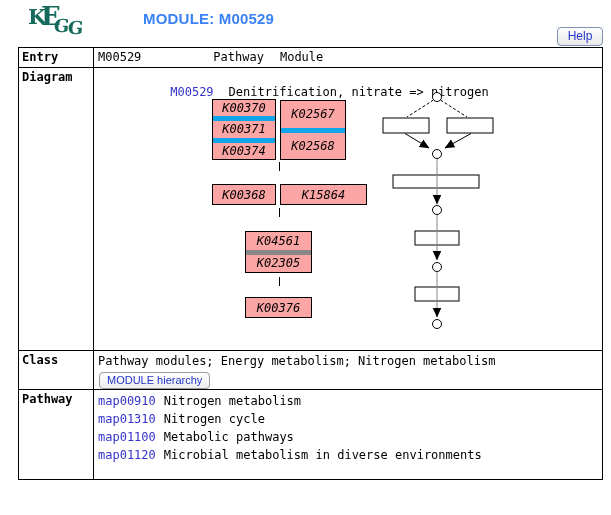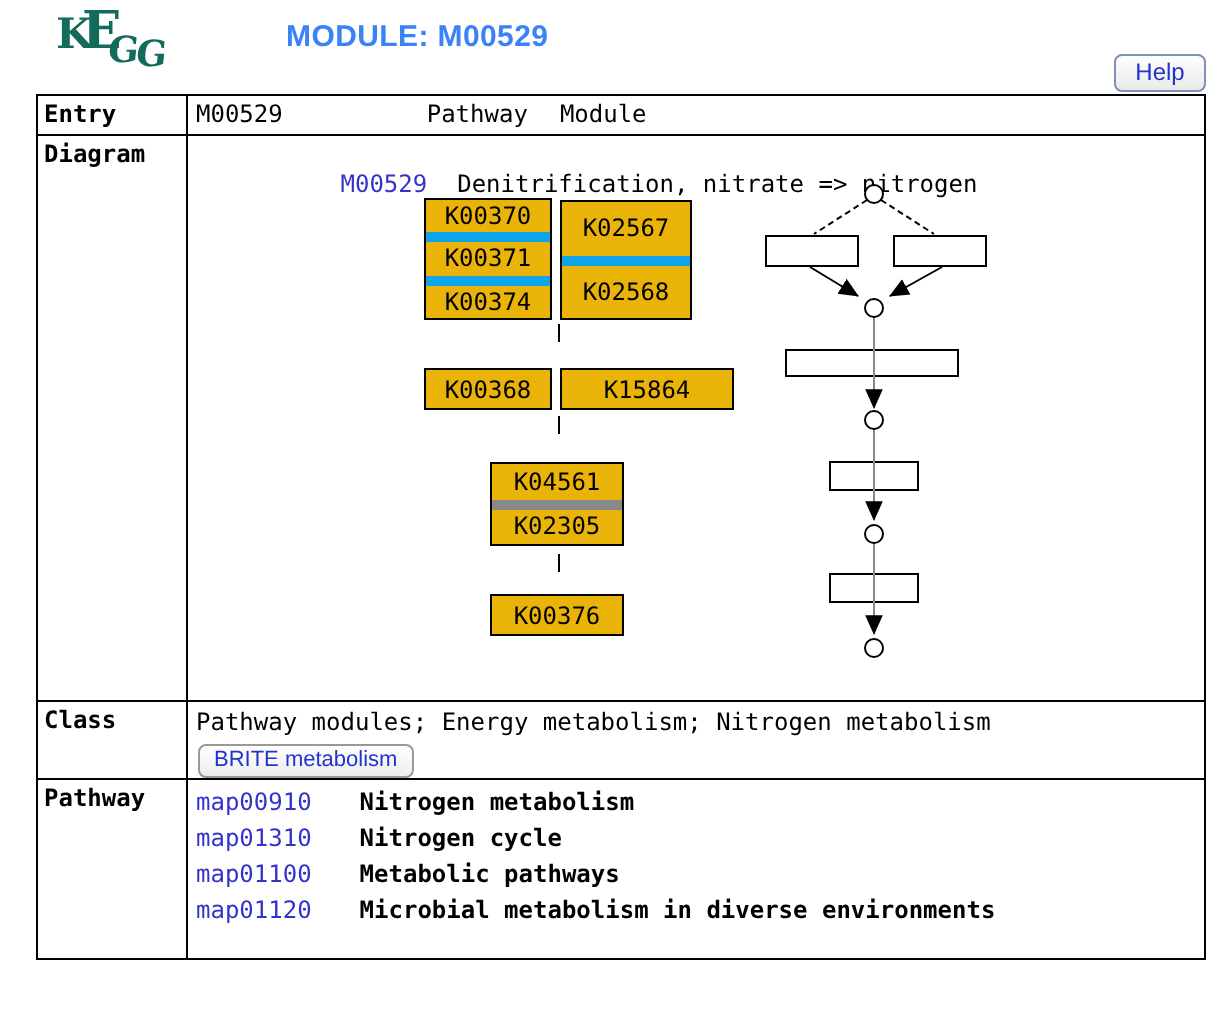--- a/index.html
+++ b/index.html
@@ -45,43 +45,43 @@
 
   .sp-pathway { margin-left:72px; }
   .sp-module  { margin-left:16px; }
   a.klink { color:#3333CC; text-decoration:none; cursor:pointer; }
 
   
   td.diagram-cell { position:relative; padding:0; }
   .diagram-head { position:absolute; left:4px; top:3px; white-space:pre; }
   .diagram-head .dg-title { margin-left:15px; color:#000; }
 
-  .kbox { position:absolute; border:1px solid #000; background:#eab308;
-          display:flex; flex-direction:column; }
+  .kbox { position:absolute; border:1px solid #000; background:#fca5a5;
+          display:flex; flex-direction:column;font-style:italic; }
   .kcell { flex:1; display:flex; align-items:center; justify-content:center;
            font-family:"DejaVu Sans Mono", monospace; font-size:12px;
            border-top:5px solid #0ea5e9; cursor:pointer; }
   .kcell:first-child { border-top:none; }
   .kbox.gray-div .kcell { border-top-color:#888; }
   .kbox.gray-div .kcell:first-child { border-top:none; }
 
   .vdash { position:absolute; width:1px; height:9px; background:#000; }
 
   .flow-svg { position:absolute; left:246px; top:19px; }
 
   
   .class-line { line-height:17px; padding-top:2px; }
   .brite-btn { display:inline-block; margin:2px 0 0 1px; padding:1px 7px 2px 7px;
                border:1px solid #999; border-radius:4px;
                background:linear-gradient(#fff,#ededed);
                color:#2233CC; font-family:"Liberation Sans",sans-serif;
                font-size:11px; cursor:pointer; }
   .pw-row { line-height:18px; white-space:nowrap; }
   .pw-row:first-child { padding-top:2px; }
-  .pw-name { margin-left:24px;font-weight:bold; }
+  .pw-name { margin-left:8px; }
 </style>
 </head>
 <body>
 
 <div class="page">
 
   <div class="logo">
     <span class="l-k">K</span>
     <span class="l-e">E</span>
     <span class="l-g1">G</span>
@@ -169,21 +169,21 @@
           <circle cx="97" cy="180" r="4.5" fill="#fff" stroke="#000"></circle>
           <circle cx="97" cy="237" r="4.5" fill="#fff" stroke="#000"></circle>
         </svg>
       </td>
     </tr>
 
     <tr class="r-class">
       <th>Class</th>
       <td>
         <div class="class-line">Pathway modules; Energy metabolism; Nitrogen metabolism</div>
-        <div class="brite-btn">BRITE metabolism</div>
+        <div class="brite-btn">MODULE hierarchy</div>
       </td>
     </tr>
 
     <tr class="r-pathway">
       <th>Pathway</th>
       <td>
         <div class="pw-row">
           <a class="klink">map00910</a><span class="pw-name">Nitrogen metabolism</span>
         </div>
         <div class="pw-row">

